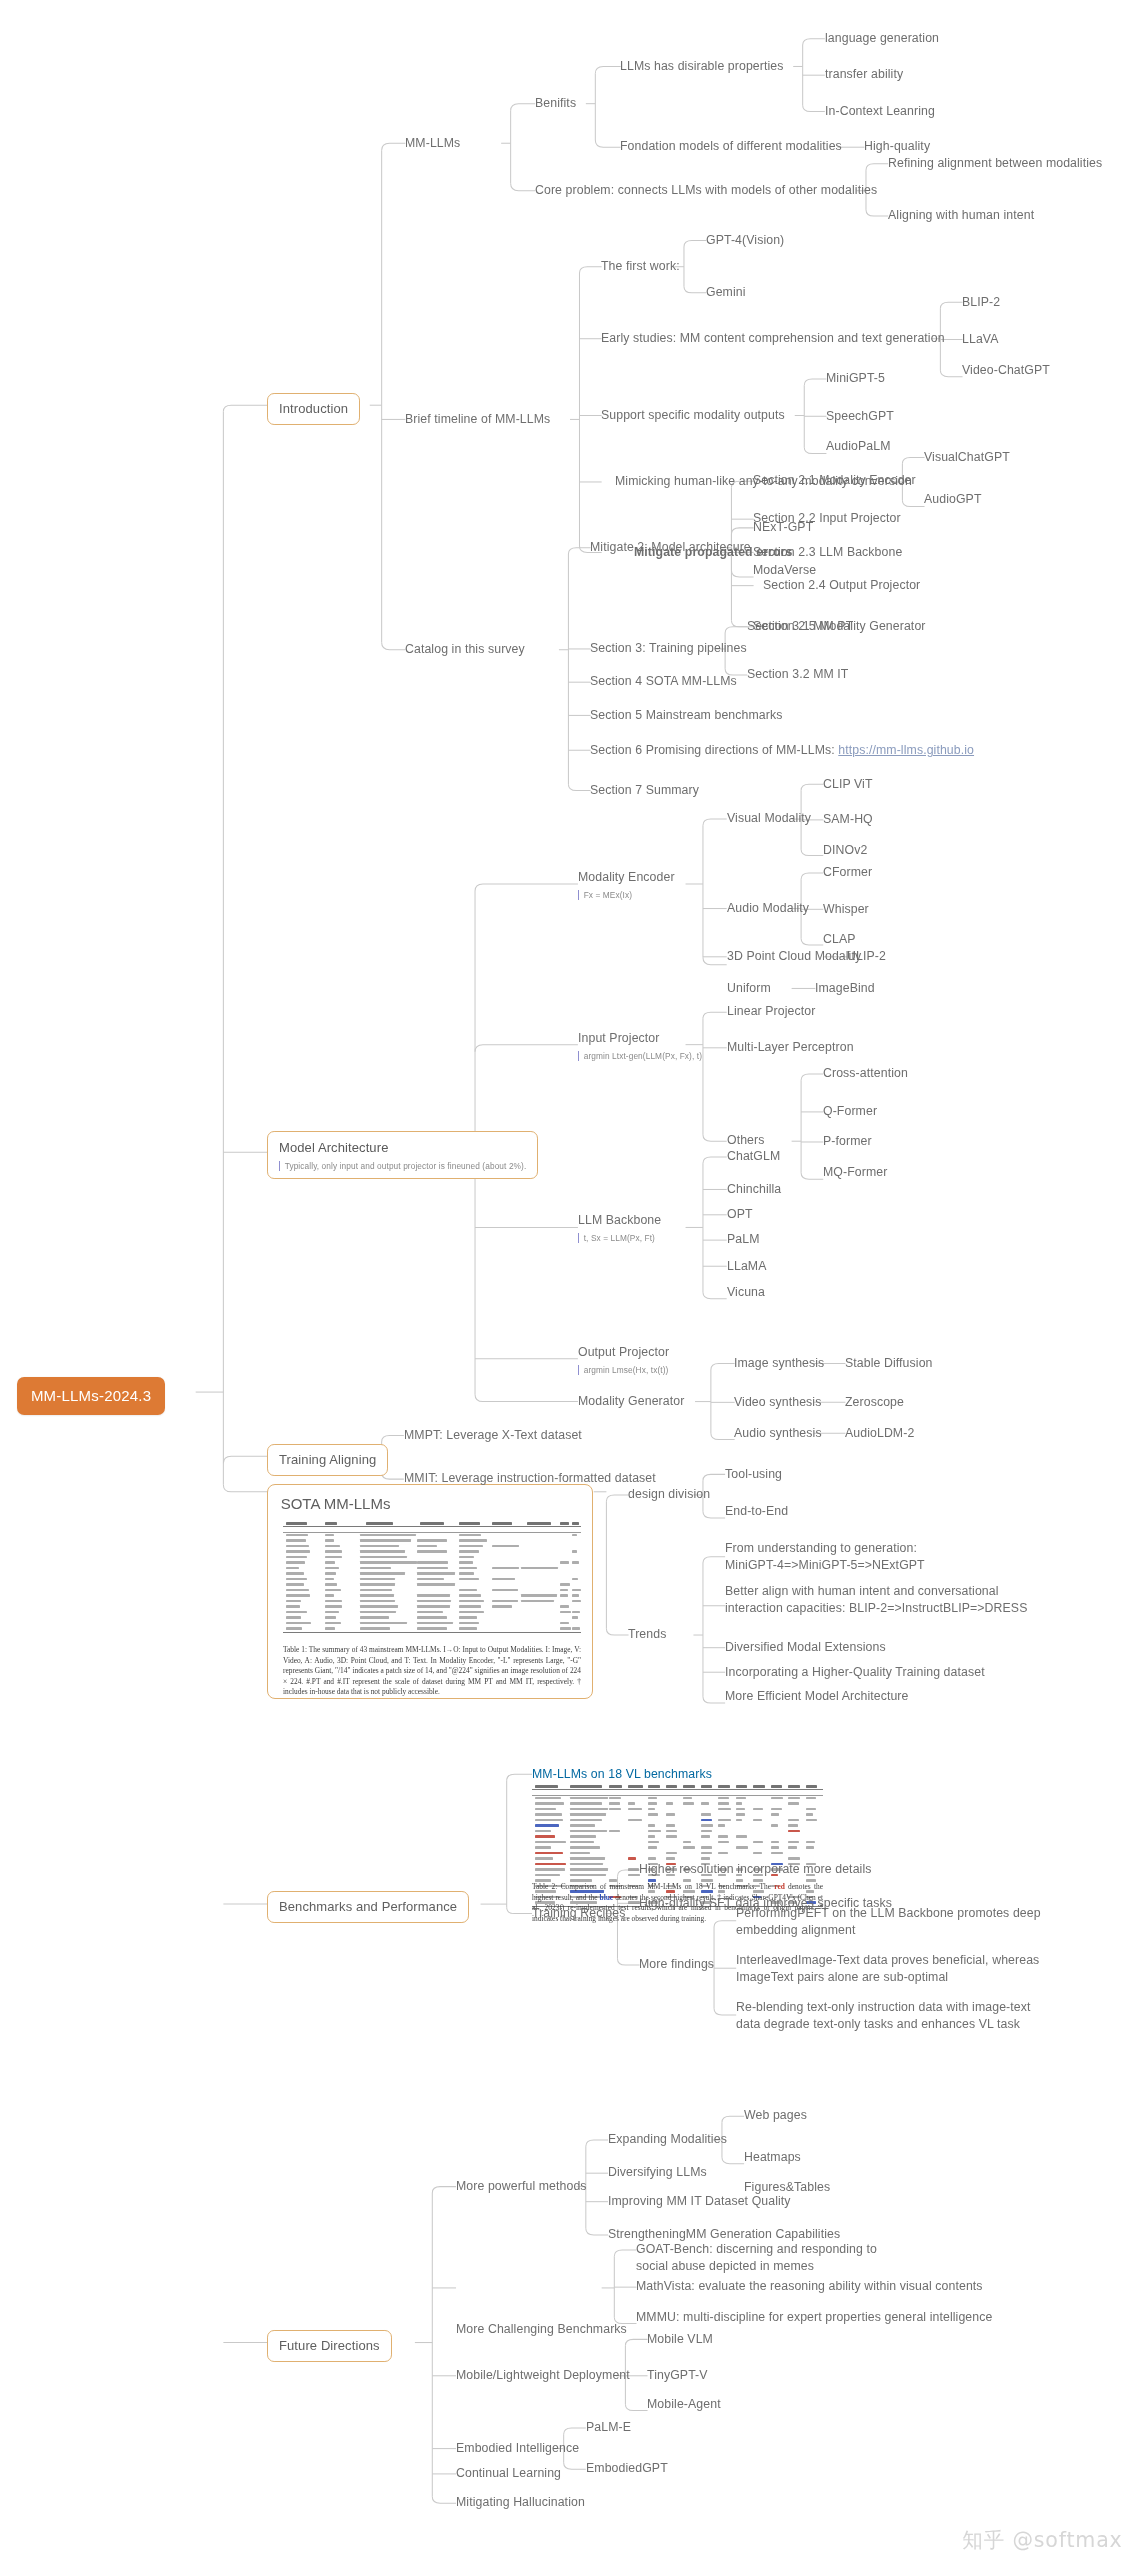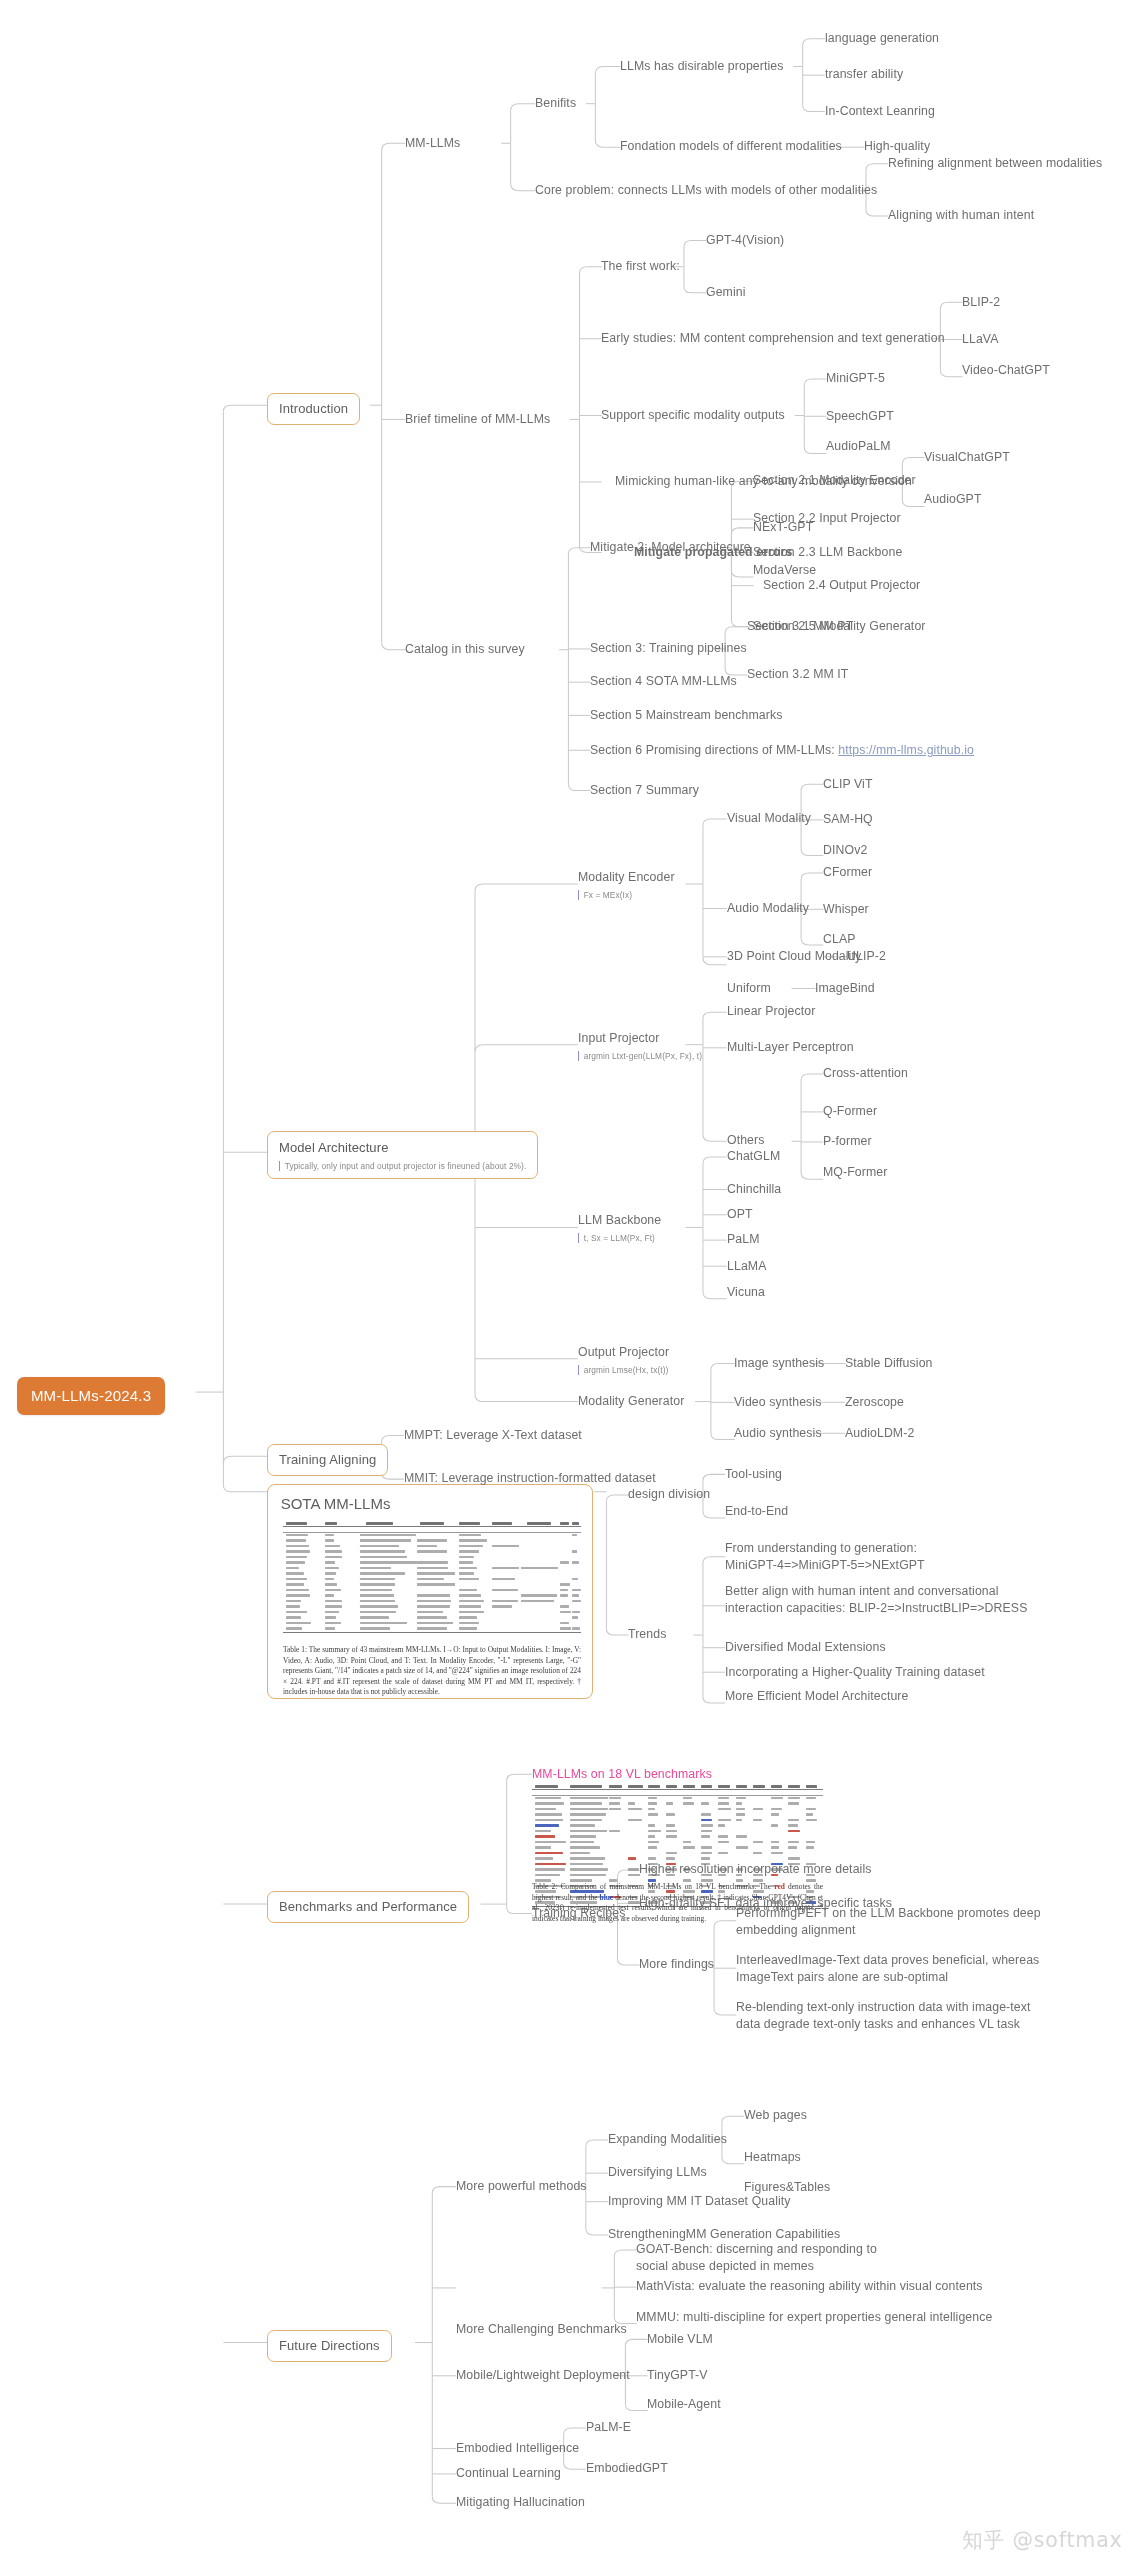--- a/index.html
+++ b/index.html
@@ -84,21 +84,21 @@
   .tblfig .cred{background:#c0392b;opacity:.85;}
   .tblfig .cblue{background:#2c4bb5;opacity:.85;}
 
   .caption{
     font-family:"Liberation Serif", serif;
     font-size:7.4px;line-height:1.42;color:#3b3b3b;text-align:justify;
   }
   .caption .red{color:#c0392b;font-weight:bold;}
   .caption .blue{color:#2c4bb5;font-weight:bold;}
 
-  .figlabel{font-size:12.3px;color:#ec4899;}
+  .figlabel{font-size:12.3px;color:#0369a1;}
 
   .watermark{
     position:absolute;right:17.4px;bottom:22px;
     font-size:20.6px;color:#d6d6d6;letter-spacing:0.8px;
     font-family:"DejaVu Sans", sans-serif;
   }
 </style>
 </head>
 <body>
 

